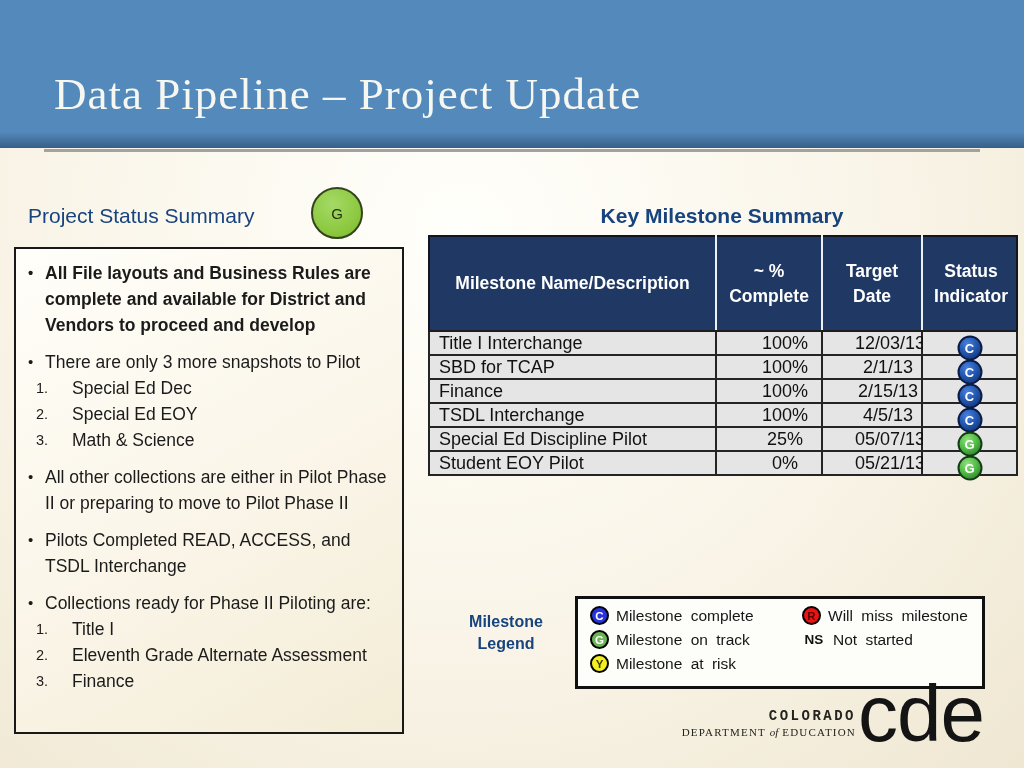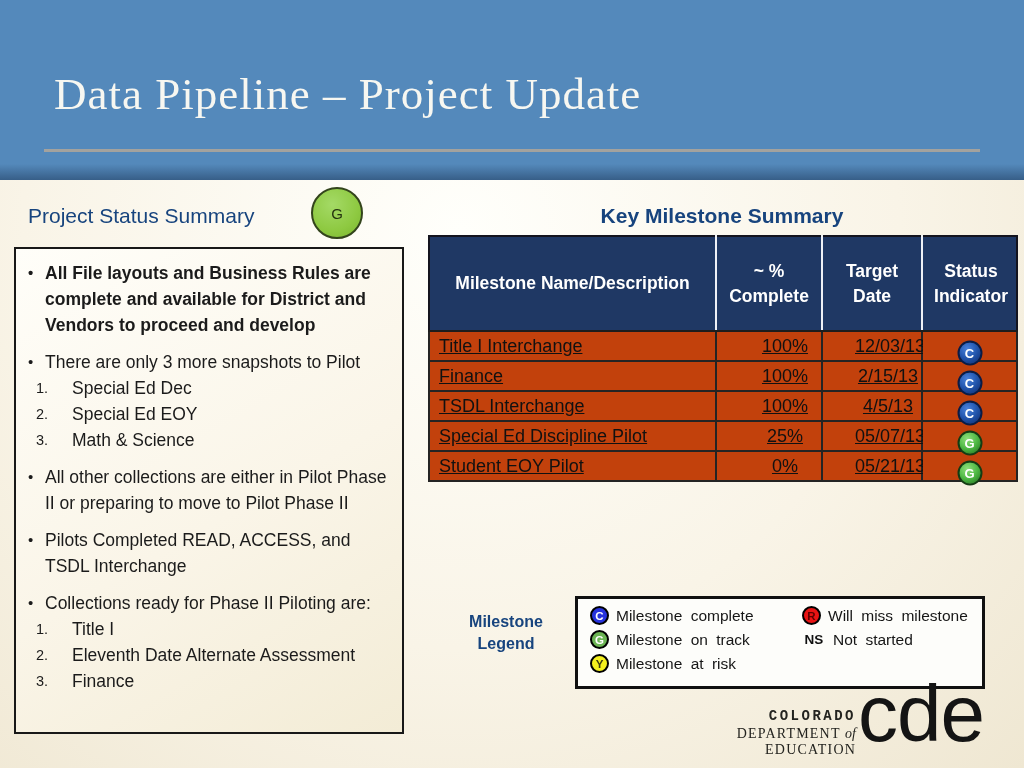--- a/index.html
+++ b/index.html
@@ -4,21 +4,21 @@
 <style>
   * { margin:0; padding:0; box-sizing:border-box; }
   html,body { background:#888; }
   #slide {
     position:relative; width:1024px; height:768px; overflow:hidden;
     font-family:"Liberation Sans", sans-serif;
     background: radial-gradient(ellipse at 45% 30%, #fffffb 0%, #f9f4e7 55%, #efe7d2 100%);
   }
   
   .header {
-    position:absolute; left:0; top:0; width:1024px; height:180px;
+    position:absolute; left:0; top:0; width:1024px; height:148px;
     background:#5489bb;
     text-align:center;
   }
   .header-shadow {
     position:absolute; left:0; bottom:0; width:100%; height:16px;
     background:linear-gradient(to bottom, rgba(15,35,65,0) 0%, rgba(15,35,65,0.42) 100%);
   }
   .slide-title {
     position:absolute; left:54px; top:68px;
     font-family:"Liberation Serif", serif;
@@ -66,22 +66,22 @@
   }
   .ms-table thead th {
     background:#1f3864; color:#fff; font-weight:bold; font-size:17.5px;
     height:95px; text-align:center; vertical-align:middle; line-height:25px;
     border-right:2.5px solid #eef1f6; border-bottom:2px solid #1d1d1d;
     padding:0 6px;
   }
   .ms-table thead th:last-child { border-right:none;padding-left:9px; }
   .ms-table { border:2px solid #14141e; }
   .ms-table tbody td {
-    height:30px; border:2px solid #242424; font-size:18px; color:#111;
-    background:#c2410c; vertical-align:middle;text-decoration:underline;
+    height:24px; border:2px solid #242424; font-size:18px; color:#111;
+    background:#e5e5e5; vertical-align:middle;
   }
   .ms-table tbody td.c-name { text-align:left; padding-left:9px; }
   .ms-table tbody td.c-mid { text-align:center;padding-left:32px; }
   .ms-table tbody td.c-status { position:relative; }
   .status-dot {
     position:absolute; left:50%; top:74%; transform:translate(-50%,-50%);
     width:25px; height:25px; border-radius:50%;
     display:flex; align-items:center; justify-content:center;
     font-size:13px; font-weight:bold; color:#fff; z-index:6;
   }
@@ -109,21 +109,21 @@
   .lg-G { background:#6cb554; color:#fff; }
   .lg-Y { background:#f3ef1e; color:#3a3a10; }
   .lg-R { background:#e81313; color:#5c0000; }
   .lg-NS { width:24px; flex:0 0 24px; font-weight:bold; font-size:13.5px; color:#111; text-align:center; }
   
   .org-text {
     position:absolute; left:668px; top:708px; width:188px; text-align:right;
     font-family:"Liberation Serif", serif; color:#23231f;
   }
   .org-line1 { font-size:14px; font-weight:bold; letter-spacing:2.5px;font-family:Liberation Mono, monospace; }
-  .org-line2 { font-size:14px; letter-spacing:1.2px; margin-top:2px; }
+  .org-line2 { font-size:11px; letter-spacing:1.2px; margin-top:2px; }
   .org-line2 .of { font-style:italic; text-transform:lowercase; letter-spacing:0; }
   .cde-logo {
     position:absolute; left:858px; top:674px;
     font-family:"Liberation Sans", sans-serif; font-weight:300;
     font-size:80px; line-height:1; letter-spacing:-1px; color:#141414;
   }
 </style>
 </head>
 <body>
 
@@ -170,21 +170,21 @@
     <div class="li gap">
       <span class="bullet-marker">•</span>
       <span>Collections ready for Phase II Piloting are:</span>
     </div>
     <div class="li">
       <span class="num-marker">1.</span>
       <span>Title I</span>
     </div>
     <div class="li">
       <span class="num-marker">2.</span>
-      <span>Eleventh Date Alternate Assessment</span>
+      <span>Eleventh Grade Alternate Assessment</span>
     </div>
     <div class="li">
       <span class="num-marker">3.</span>
       <span>Finance</span>
     </div>
   </div>
 
   <div class="right-heading">Key Milestone Summary</div>
 
   <table class="ms-table">
@@ -205,20 +205,28 @@
     <tbody>
       <tr>
         <td class="c-name">Title I Interchange</td>
         <td class="c-mid">100%</td>
         <td class="c-mid">12/03/13</td>
         <td class="c-status">
             <span class="status-dot dot-C">C</span>
           </td>
       </tr>
       <tr>
+        <td class="c-name">SBD for TCAP</td>
+        <td class="c-mid">100%</td>
+        <td class="c-mid">2/1/13</td>
+        <td class="c-status">
+            <span class="status-dot dot-C">C</span>
+          </td>
+      </tr>
+      <tr>
         <td class="c-name">Finance</td>
         <td class="c-mid">100%</td>
         <td class="c-mid">2/15/13</td>
         <td class="c-status">
             <span class="status-dot dot-C">C</span>
           </td>
       </tr>
       <tr>
         <td class="c-name">TSDL Interchange</td>
         <td class="c-mid">100%</td>

